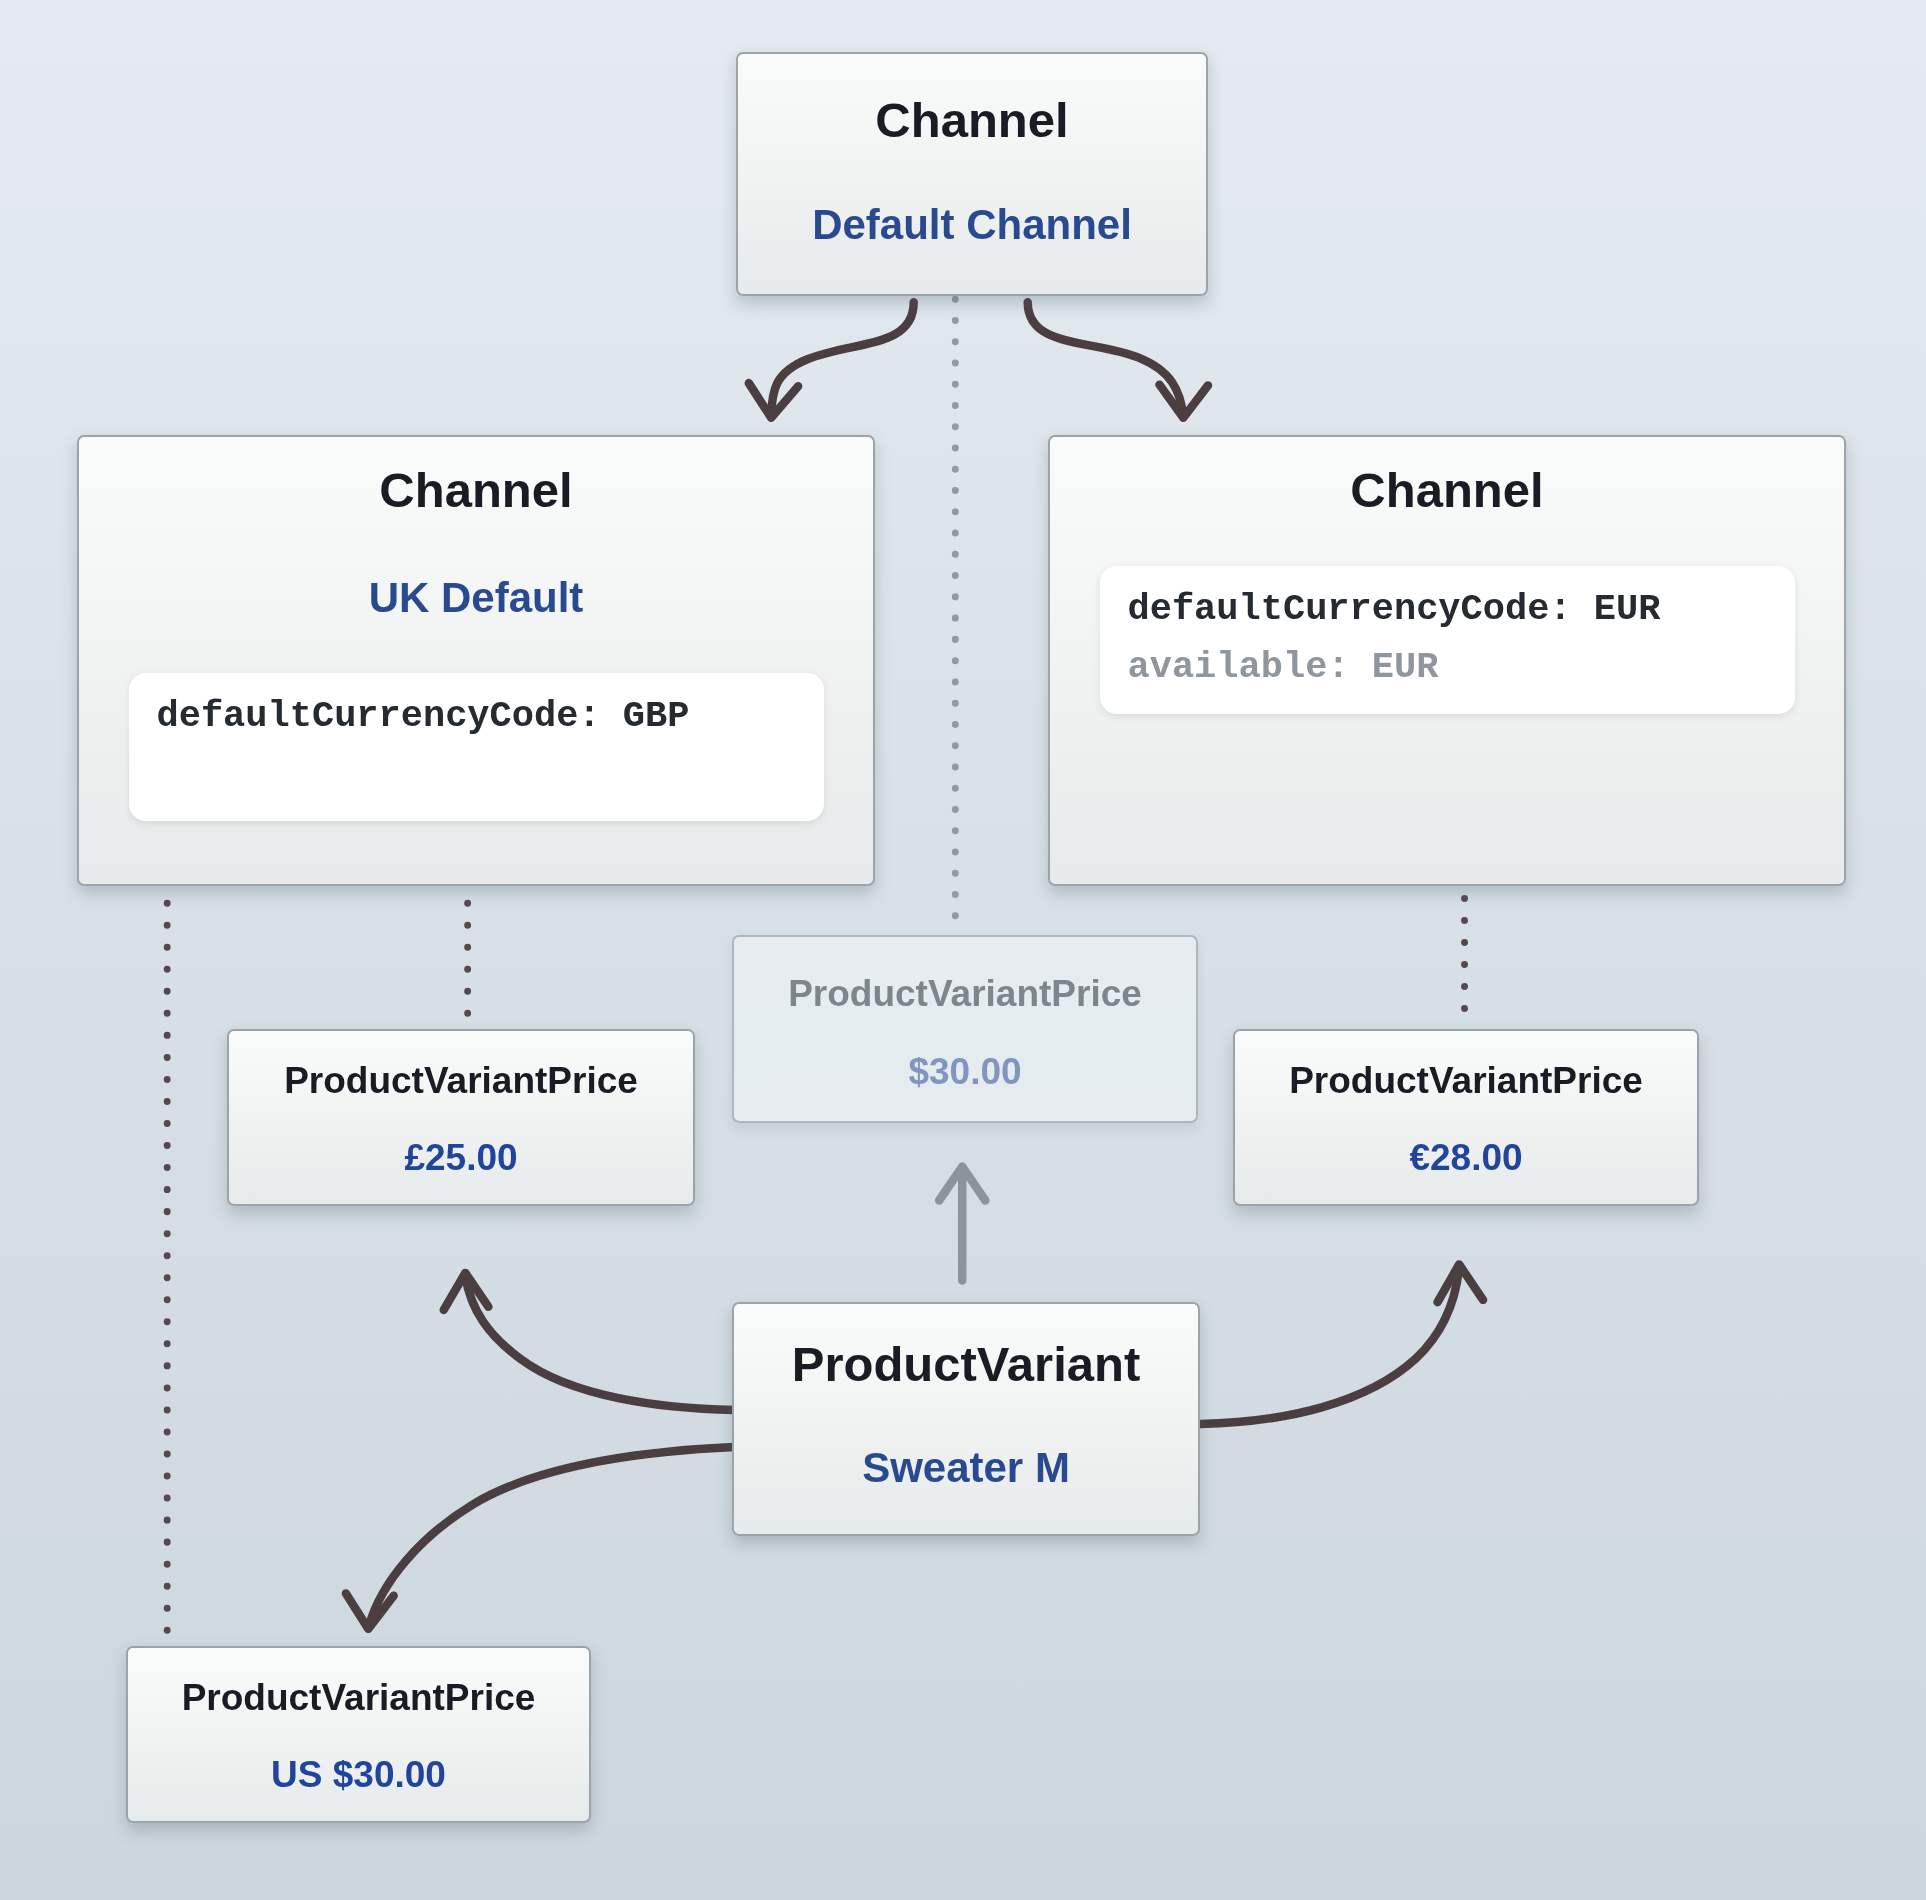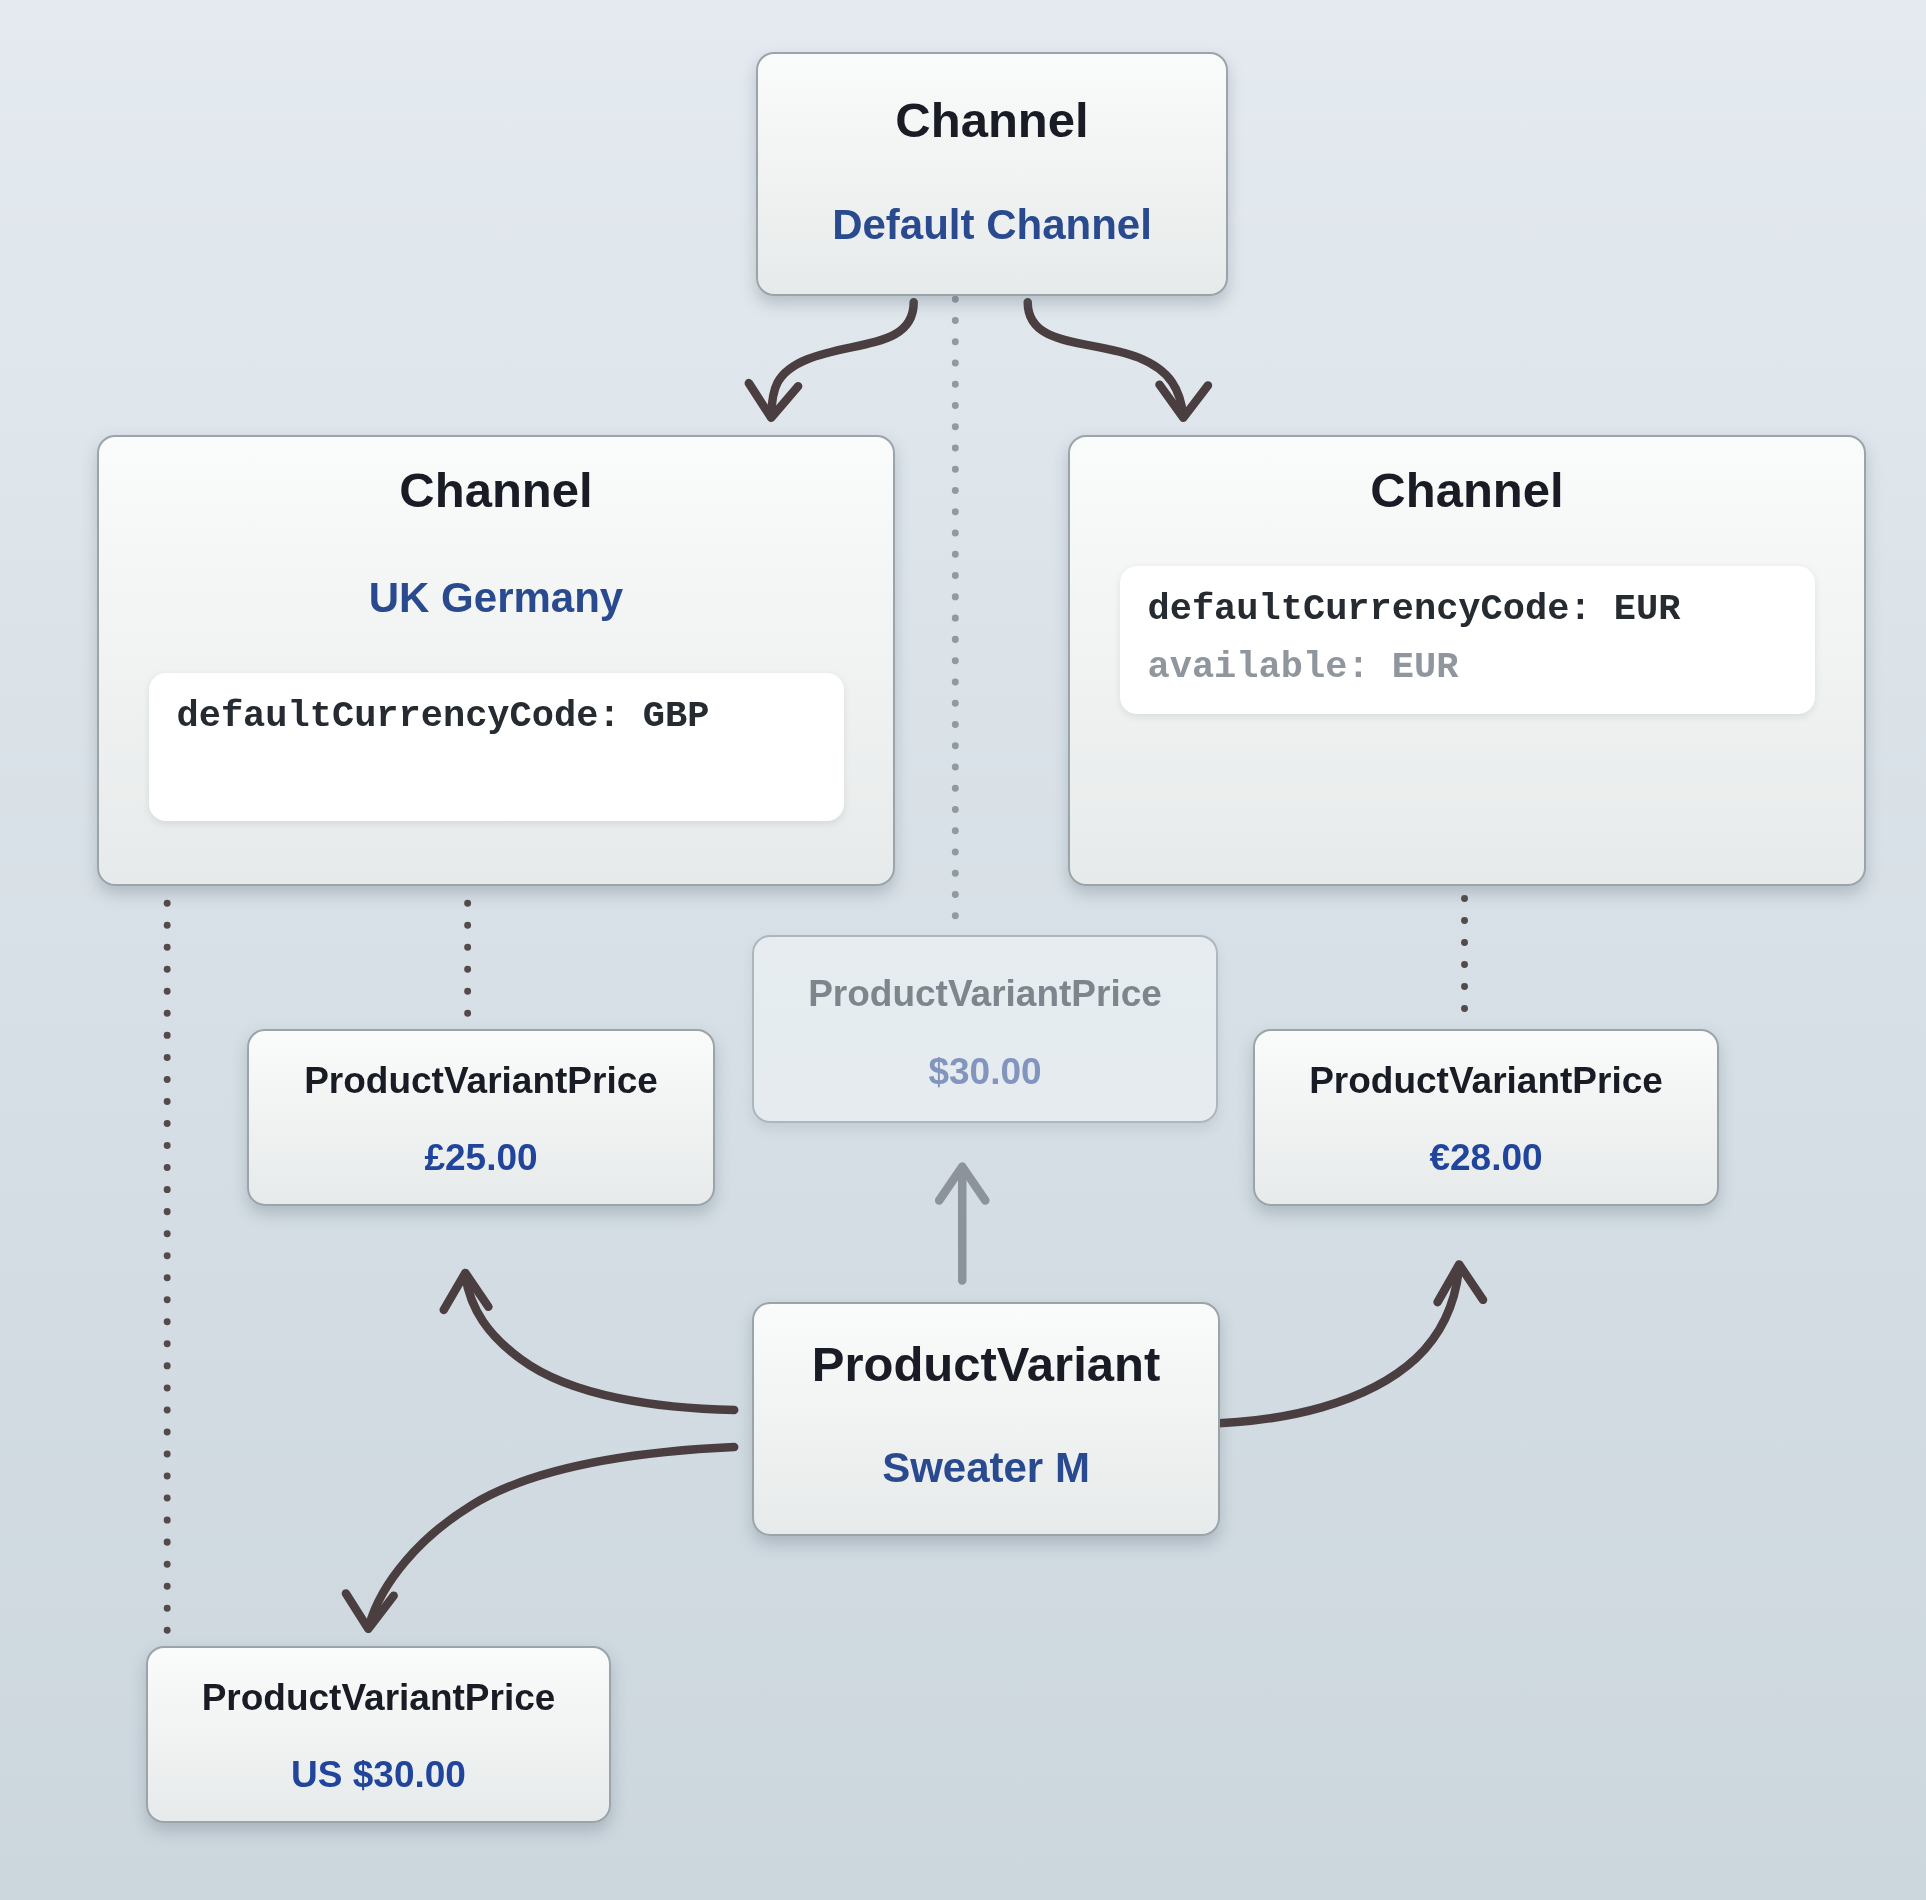--- a/index.html
+++ b/index.html
@@ -7,25 +7,24 @@
     width:1926px;height:1901px;overflow:hidden;
     background:linear-gradient(180deg,#e4eaf0 0%,#dbe3e9 35%,#d2dce2 70%,#ccd6dd 100%);
     font-family:"Liberation Sans","DejaVu Sans",sans-serif;
   }
   #canvas{position:relative;width:1926px;height:1901px;}
   #edges{position:absolute;left:0;top:0;pointer-events:none;}
 
   .node{
     position:absolute;box-sizing:border-box;
     display:flex;flex-direction:column;align-items:center;
-    border:2.3px solid #9aa4a9;border-radius:18px;
+    border:2.3px solid #9aa4a9;border-radius:7px;
     background:linear-gradient(180deg,#fafbfb 0%,#f1f3f3 50%,#e7eaea 100%);
     box-shadow:0 7.7px 15.4px rgba(88,102,115,.30);
     text-align:center;
-    margin-left:20px;
   }
   .t{font-weight:bold;color:#191c24;font-size:49px;line-height:55px;}
   .n{font-weight:bold;color:#2a4a90;font-size:42px;line-height:55px;}
   .t-sm{font-weight:bold;color:#191c24;font-size:37px;line-height:42px;}
   .v{font-weight:bold;color:#21459c;font-size:37px;line-height:42px;}
 
   .nd-default .t{margin-top:39px}
   .nd-default .n{margin-top:49px}
 
   .nd-channel .t{margin-top:26px}
@@ -106,21 +105,21 @@
     </g>
   </svg>
 
   <div class="node nd-default" style="left:736px;top:52px;width:472px;height:244px">
     <div class="t">Channel</div>
     <div class="n">Default Channel</div>
   </div>
 
   <div class="node nd-channel" style="left:77px;top:435px;width:798px;height:451px">
     <div class="t">Channel</div>
-    <div class="n">UK Germany</div>
+    <div class="n">UK Default</div>
     <div class="code">
       <div class="l1">defaultCurrencyCode: GBP</div>
     </div>
   </div>
 
   <div class="node nd-channel" style="left:1048px;top:435px;width:798px;height:451px">
     <div class="t">Channel</div>
     <div class="code">
       <div class="l1">defaultCurrencyCode: EUR</div>
       <div class="l2">available: EUR</div>

